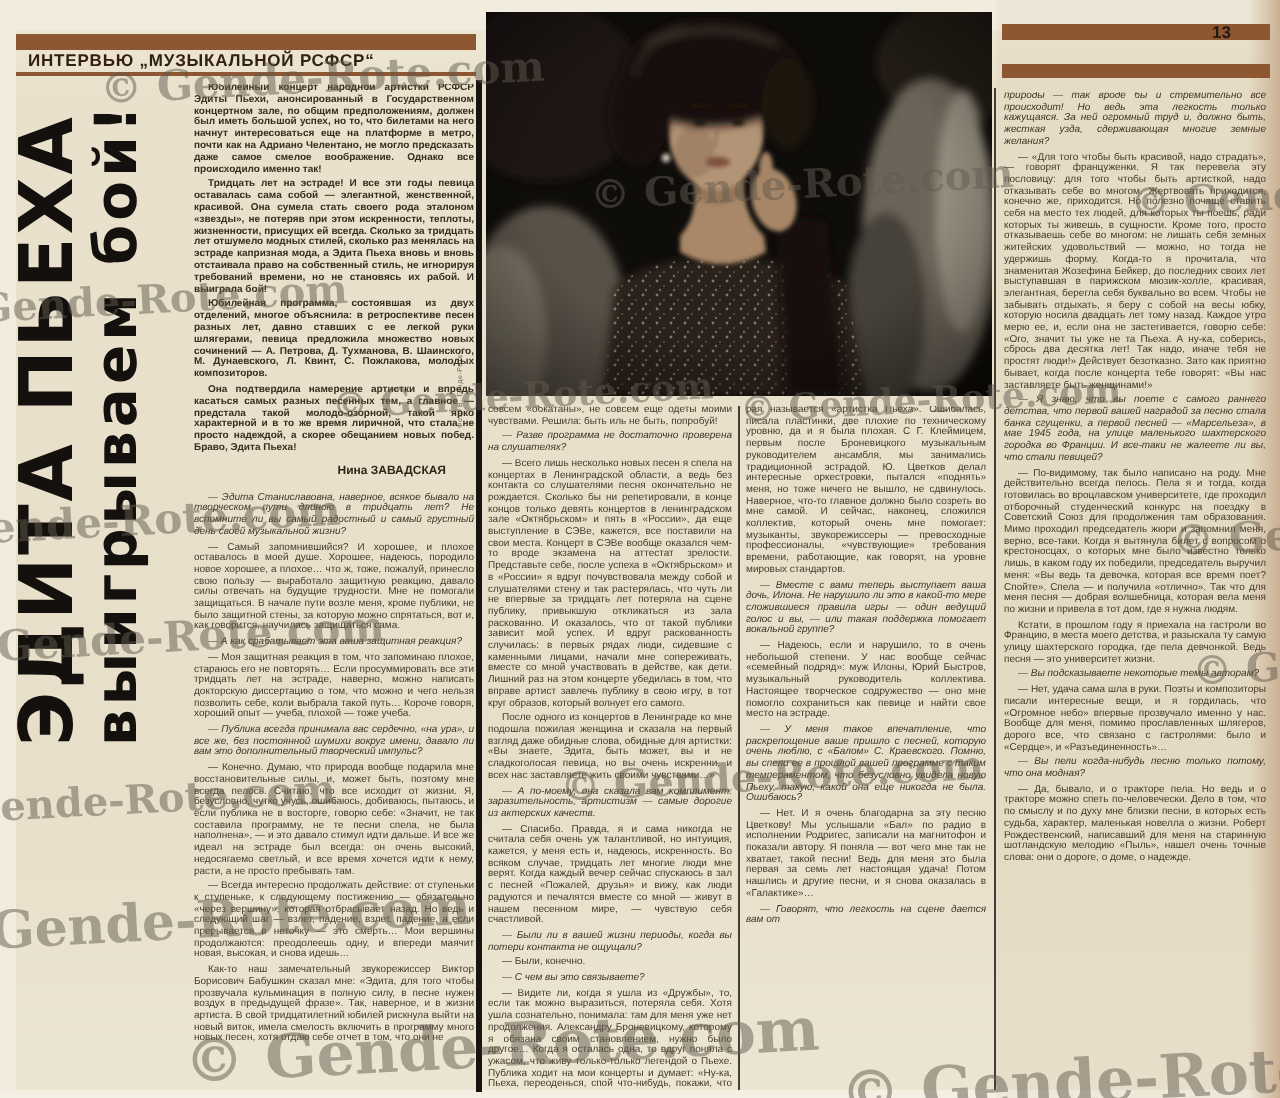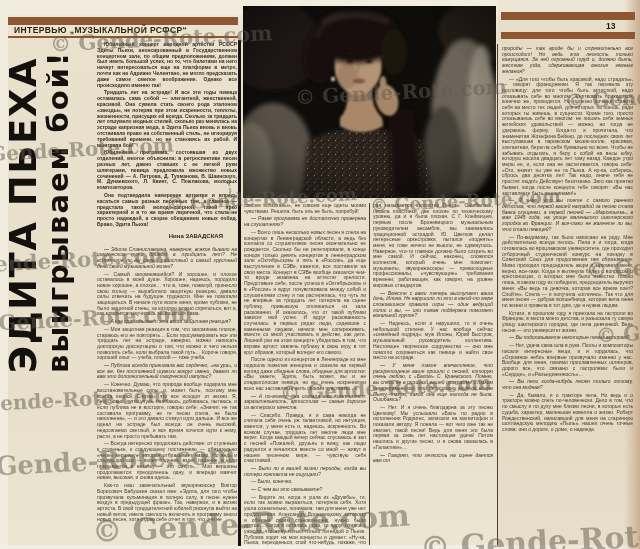--- a/index.html
+++ b/index.html
@@ -13,21 +13,21 @@
   #edge-right{right:0;top:0;width:16px;height:549px;background:linear-gradient(90deg,rgba(205,182,151,0),#cbb296);}
   #tint-right{position:absolute;left:498px;top:0;width:142px;height:549px;background:rgba(200,165,130,.09);pointer-events:none;}
 
   .band{position:absolute;background:#8d5731;}
   #band-left{left:8px;top:17px;width:230px;height:8px;}
   #rule-left{left:8px;top:36px;width:230px;height:2px;background:#8d5731;position:absolute;}
   #band-right1{left:501px;top:12px;width:134px;height:8px;}
   #band-right2{left:501px;top:32px;width:134px;height:7px;}
   .header-label{position:absolute;left:14px;top:25px;width:224px;font-size:8.5px;font-weight:bold;
                 letter-spacing:.4px;color:#33210f;white-space:nowrap;}
-  .page-number{position:absolute;left:606px;top:21px;font-size:8.5px;font-weight:bold;color:#241a10;}
+  .page-number{position:absolute;left:606px;top:11px;font-size:8.5px;font-weight:bold;color:#241a10;}
 
   .vtitle{position:absolute;transform:rotate(-90deg);transform-origin:0 0;white-space:nowrap;
           font-family:"DejaVu Sans",sans-serif;font-weight:bold;color:#13100d;line-height:1;}
   #vt1{left:5px;top:373px;font-size:37px;letter-spacing:1.5px;}
   #vt2{left:44px;top:373px;font-size:29px;letter-spacing:2px;}
 
   .vrule{position:absolute;background:#17130f;}
   #vr1{left:238px;top:40px;width:3px;height:506px;}
   #vr2{left:368.5px;top:203px;width:1px;height:342px;background:rgba(25,20,15,.8);}
   #vr3{left:497px;top:44px;width:1px;height:501px;background:rgba(25,20,15,.8);}

